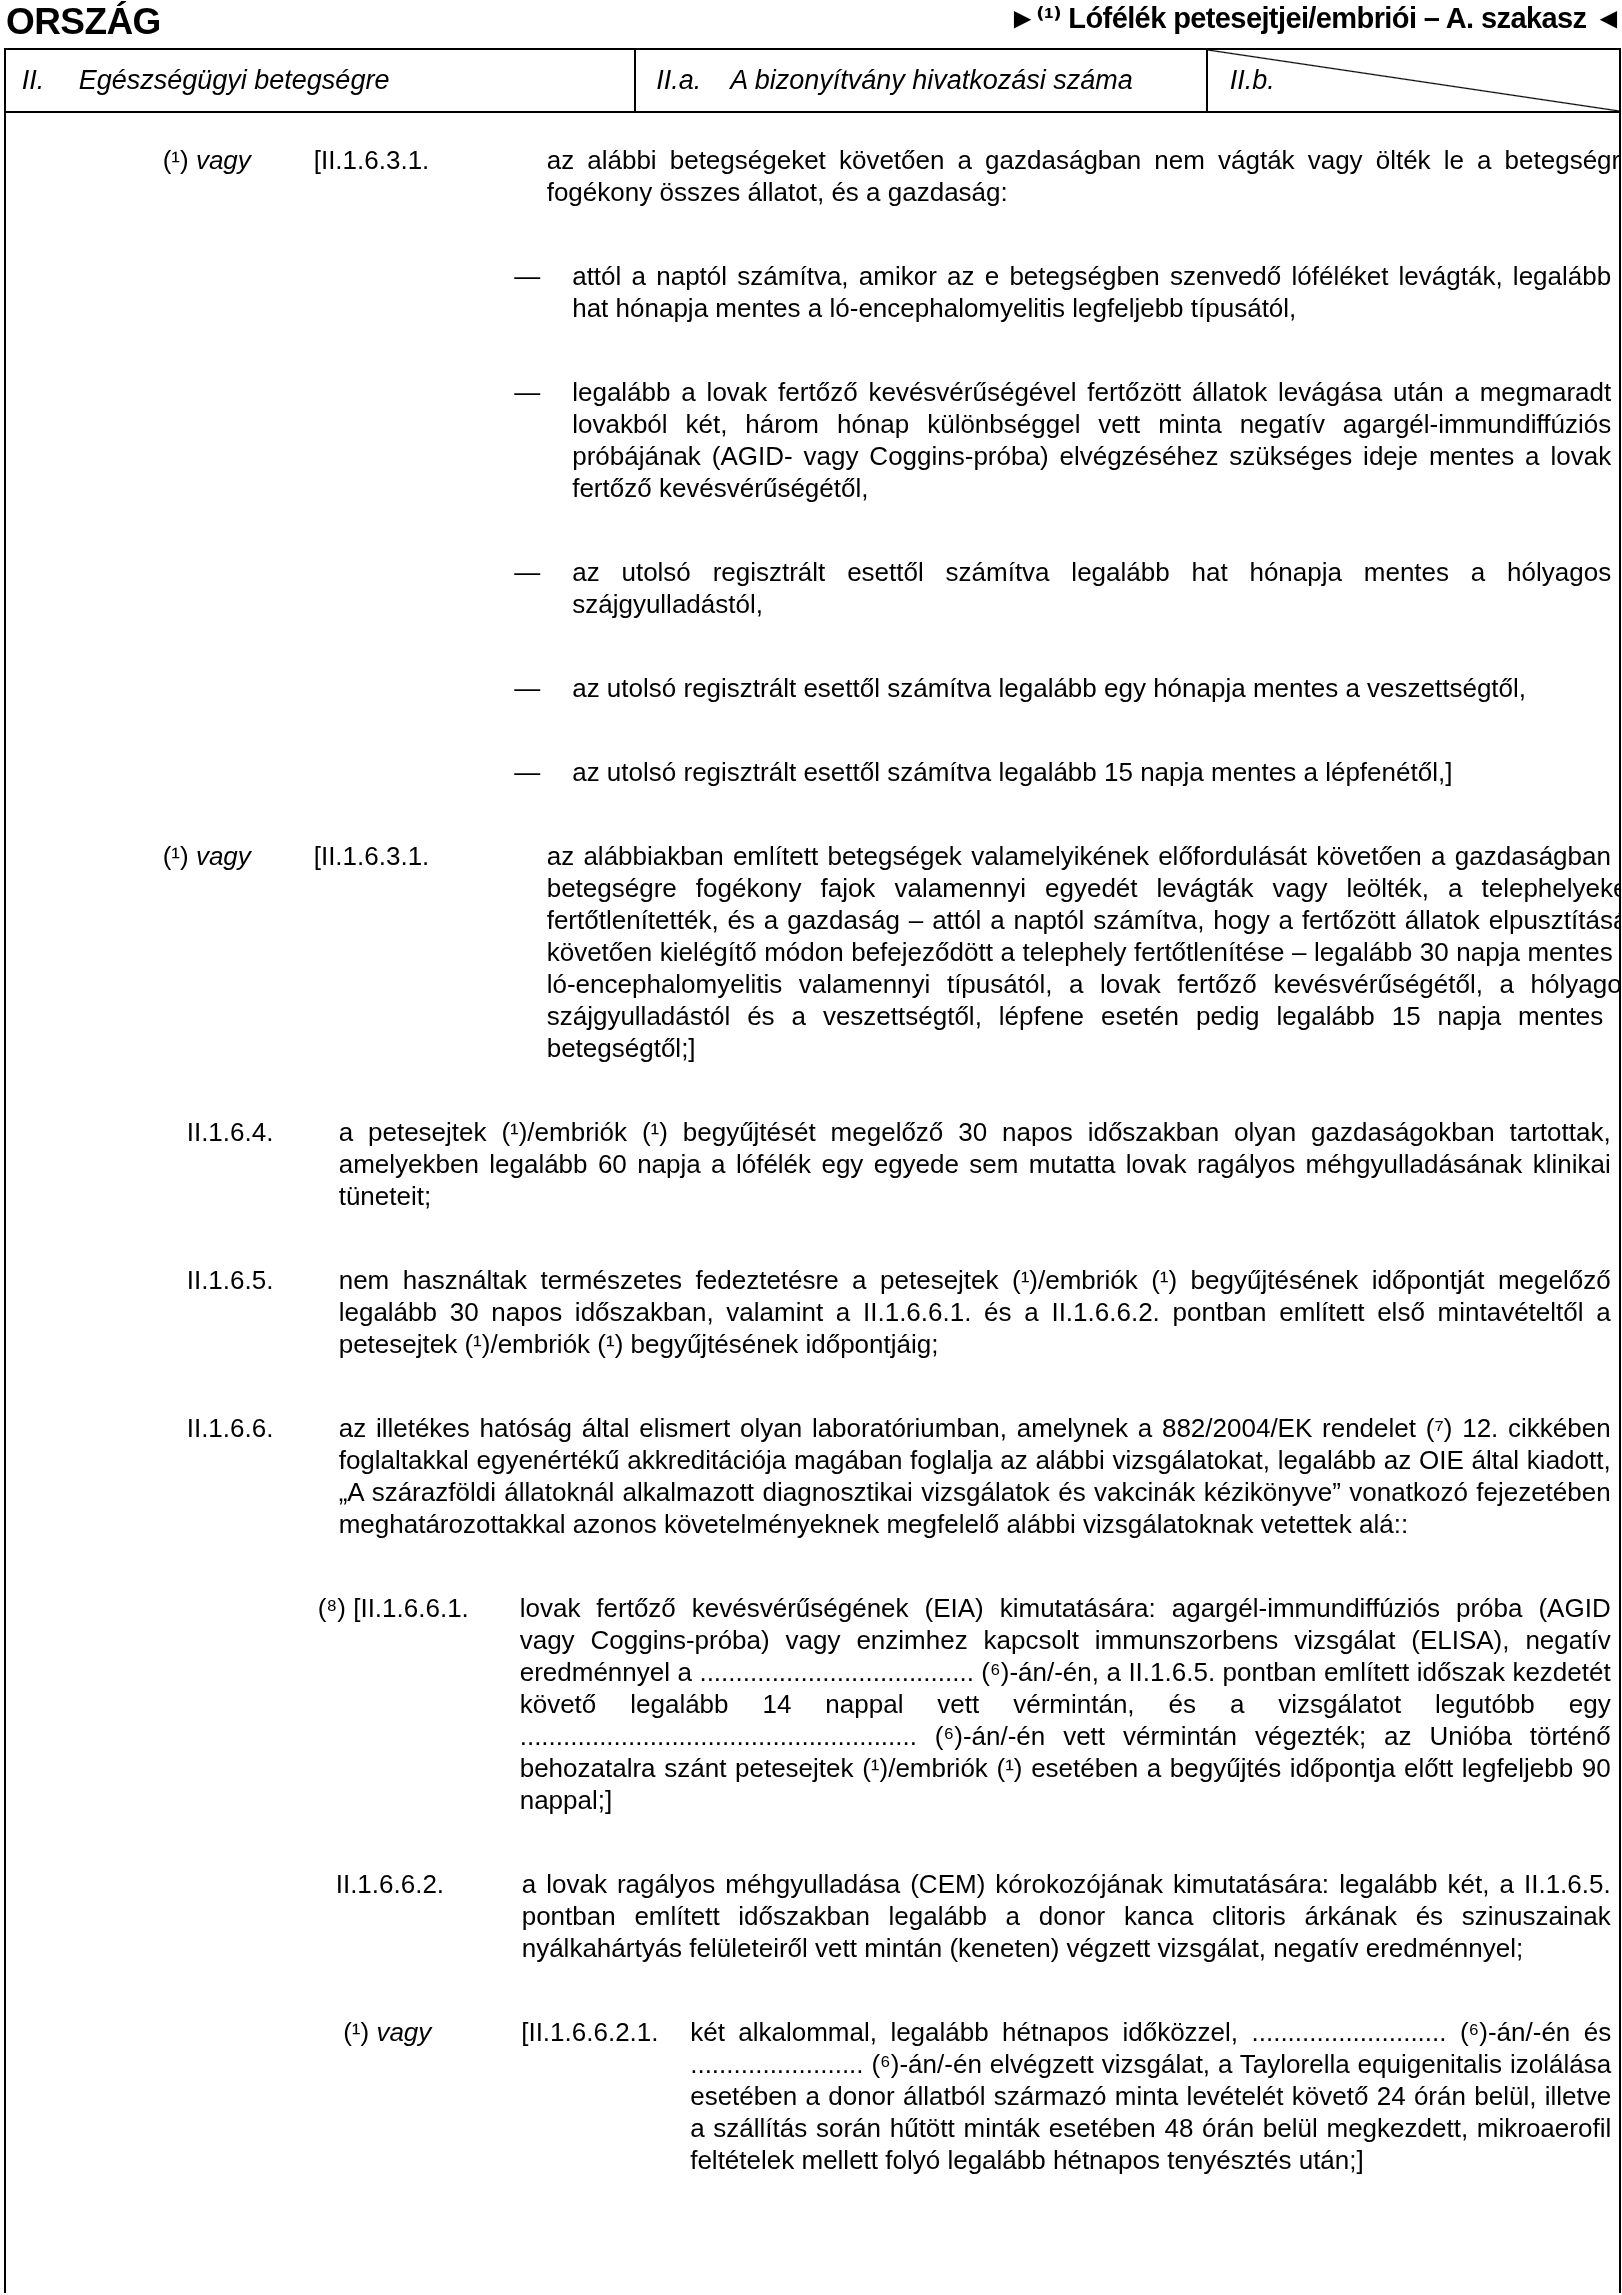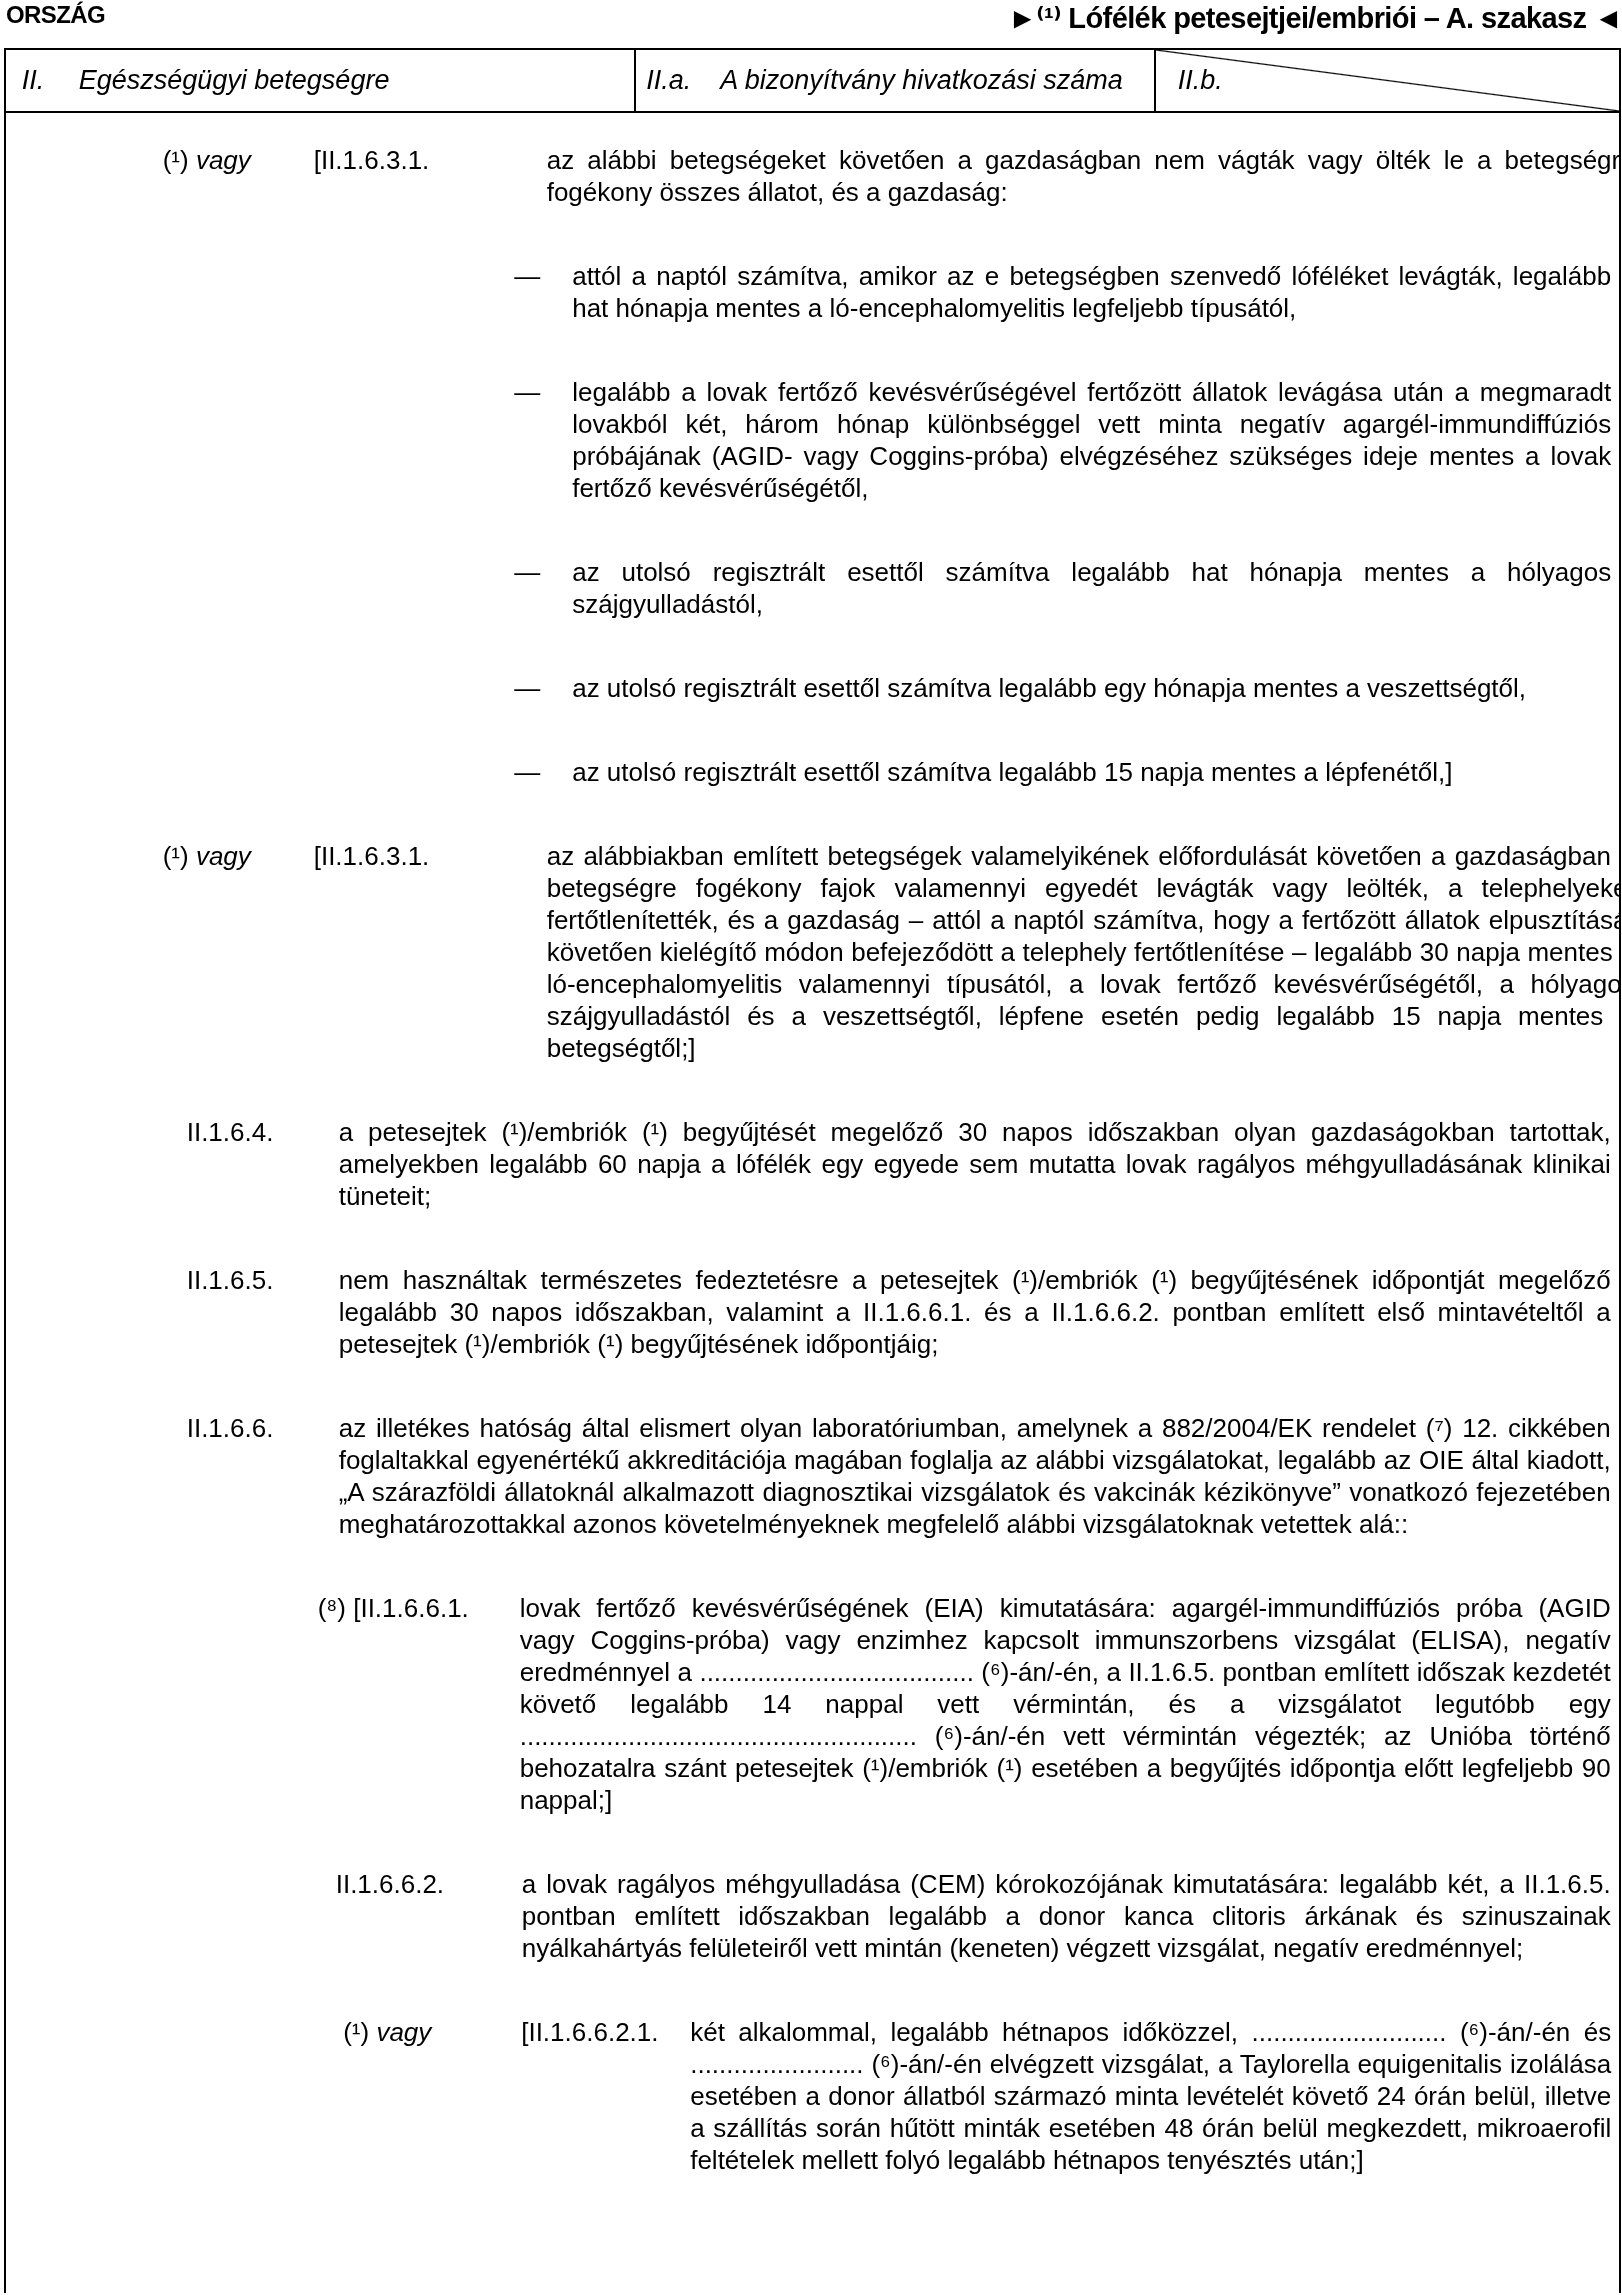--- a/index.html
+++ b/index.html
@@ -8,41 +8,41 @@
     width:1622px; height:2295px;
     background:#ffffff;
     color:#000;
     font-family:"Liberation Sans","DejaVu Sans",sans-serif;
     overflow:hidden;
   }
   
   .topbar { position:relative; height:48px; }
   .country {
     position:absolute; left:6px; top:1.2px;
-    font-size:24px; font-weight:bold; letter-spacing:-0.6px;
+    font-size:37px; font-weight:bold; letter-spacing:-0.6px;
   }
   .doctitle {
     position:absolute; right:0px; top:1.2px;
     font-size:29px; font-weight:bold; letter-spacing:-0.6px;
     white-space:nowrap;
   }
   
   .sheet { margin-left:4.2px; width:1617px; box-sizing:border-box; }
   .hdr {
     display:flex; box-sizing:border-box;
     border:2.4px solid #000; height:65px;
     font-size:27px;
     font-style:italic;
   }
   .hdr .cell {
     display:flex; align-items:center; box-sizing:border-box; height:100%;
   }
   .c1 { width:630px; border-right:2.4px solid #000; padding-left:15.5px; }
   .c1 .hnum { width:57px; flex:none; }
-  .c2 { width:520px; border-right:2.4px solid #000; padding-left:10px; }
+  .c2 { width:572px; border-right:2.4px solid #000; padding-left:20px; }
   .c2 .hnum { width:74px; flex:none; }
   .c3 { flex:1; position:relative; padding-left:21.5px; }
   .diag {
     position:absolute; inset:0;
     background:linear-gradient(to top right,
       rgba(0,0,0,0) calc(50% - 1.2px), #000 50%, rgba(0,0,0,0) calc(50% + 1.2px));
   }
   .c3 .hnum { position:relative; z-index:1; }
   
   .bodybox {

